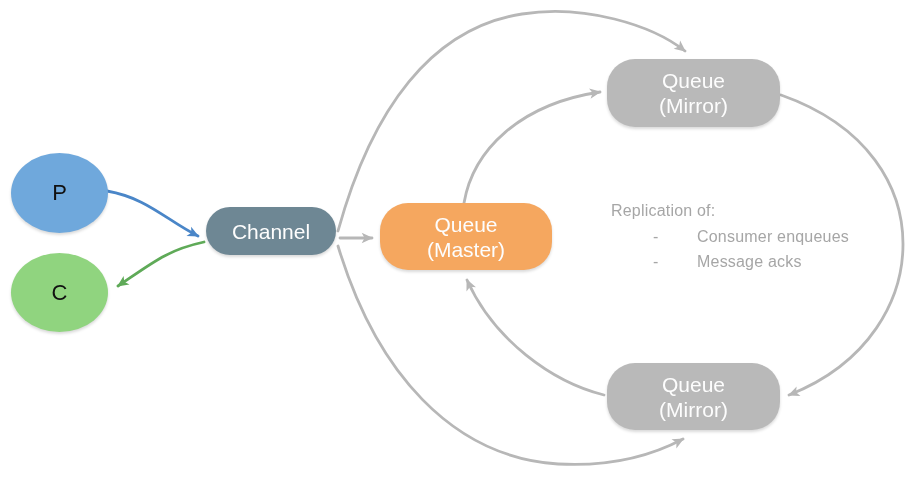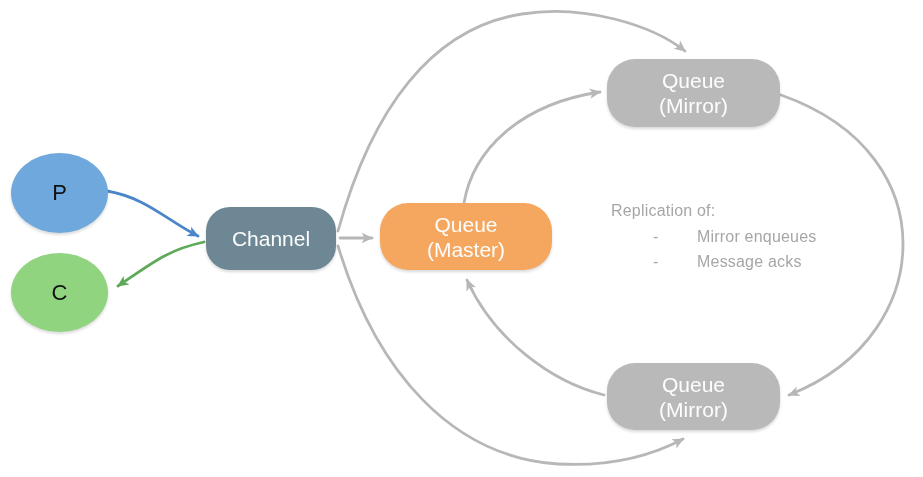--- a/index.html
+++ b/index.html
@@ -30,21 +30,21 @@
     border-radius:50%;
     color:var(--pc-text, #111111);
     font-size:22px;
   }
   .pill {
     color:var(--node-text, #fdfdfd);
     font-size:21px; line-height:25px;
   }
   .producer { left:11px;  top:153px; width:97px;  height:80px; background:var(--producer-fill, #6fa8dc); }
   .consumer { left:11px;  top:253px; width:97px;  height:79px; background:var(--consumer-fill, #90d47f); }
-  .channel  { left:206px; top:207px; width:130px; height:63px; background:var(--channel-fill, #6e8794); border-radius:24px; }
+  .channel  { left:206px; top:207px; width:130px; height:48px; background:var(--channel-fill, #6e8794); border-radius:24px; }
   .master   { left:380px; top:203px; width:172px; height:67px; background:var(--master-fill, #f5a75f); border-radius:28px; }
   .mirror-top    { left:607px; top:59px;  width:173px; height:68px; background:var(--mirror-fill, #b9b9b9); border-radius:28px; }
   .mirror-bottom { left:607px; top:363px; width:173px; height:67px; background:var(--mirror-fill, #b9b9b9); border-radius:28px; }
 
   .annotation {
     position:absolute; left:611px; top:198px;
     color:var(--annotation-text, #a6a6a6);
     font-size:16px; line-height:25.5px;
     letter-spacing:0.2px;
   }
@@ -103,21 +103,21 @@
 
   <div class="node pill mirror-bottom">
     <span class="label">Queue
 (Mirror)</span>
   </div>
 
   <div class="annotation">
     <div class="ann-title">Replication of:</div>
     <div class="ann-item">
       <span class="dash">-</span>
-      <span class="txt">Mirror enqueues</span>
+      <span class="txt">Consumer enqueues</span>
     </div>
     <div class="ann-item">
       <span class="dash">-</span>
       <span class="txt">Message acks</span>
     </div>
   </div>
 
 </div>
 
 </body></html>

